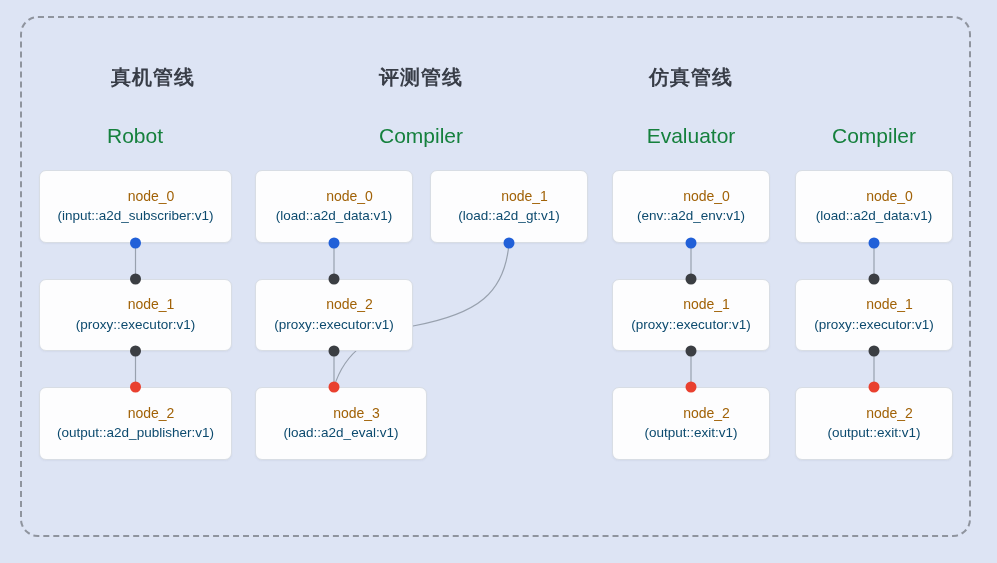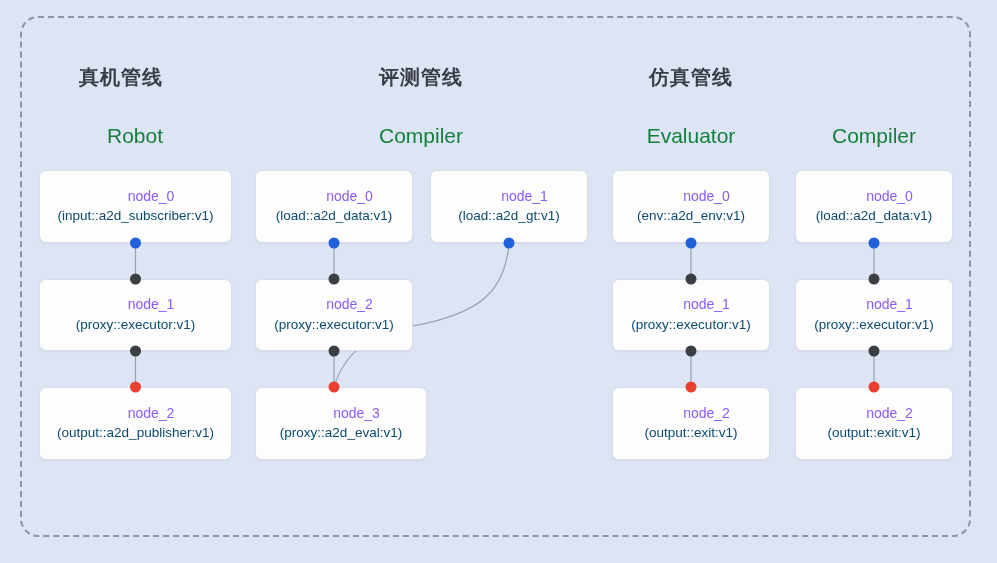--- a/index.html
+++ b/index.html
@@ -40,41 +40,41 @@
     position:absolute;
     box-sizing:border-box;
     background:#fdfdfe;
     border:1px solid #d8dde4;
     border-radius:7px;
     box-shadow:0 1px 2px rgba(60,70,110,0.06);
     display:flex;flex-direction:column;
     align-items:center;justify-content:center;
     gap:3px;
   }
-  .node-name{font-size:14px;color:#8b5cf6;line-height:1.25;margin-left:31px;}
+  .node-name{font-size:14px;color:#a16207;line-height:1.25;margin-left:31px;}
   .node-type{font-size:13.5px;color:#0c4a6e;line-height:1.25;}
 </style>
 </head>
 <body>
 
 <div class="canvas">
   <div class="frame"></div>
   <svg id="edges-layer" class="layer" width="997" height="563">
       <path d="M135.5,243 L135.5,279" fill="none" stroke="#98a1ae" stroke-width="1.2"></path>
       <path d="M135.5,351 L135.5,387" fill="none" stroke="#98a1ae" stroke-width="1.2"></path>
       <path d="M334,243 L334,279" fill="none" stroke="#98a1ae" stroke-width="1.2"></path>
       <path d="M334,351 L334,387" fill="none" stroke="#98a1ae" stroke-width="1.2"></path>
       <path d="M509,243 C505,293 478,314 413,326 C372,333 345,351 334,387" fill="none" stroke="#98a1ae" stroke-width="1.2"></path>
       <path d="M691,243 L691,279" fill="none" stroke="#98a1ae" stroke-width="1.2"></path>
       <path d="M691,351 L691,387" fill="none" stroke="#98a1ae" stroke-width="1.2"></path>
       <path d="M874,243 L874,279" fill="none" stroke="#98a1ae" stroke-width="1.2"></path>
       <path d="M874,351 L874,387" fill="none" stroke="#98a1ae" stroke-width="1.2"></path>
     </svg>
   <div id="boxes-layer">
-      <div class="hdr-cn" style="left: 121px;">真机管线</div>
+      <div class="hdr-cn" style="left: 153px;">真机管线</div>
       <div class="hdr-en" style="left: 135px;">Robot</div>
       <div class="node-box" style="left: 39px; top: 170px; width: 193px; height: 73px;">
         <div class="node-name">node_0</div>
         <div class="node-type">(input::a2d_subscriber:v1)</div>
       </div>
       <div class="node-box" style="left: 39px; top: 279px; width: 193px; height: 72px;">
         <div class="node-name">node_1</div>
         <div class="node-type">(proxy::executor:v1)</div>
       </div>
       <div class="node-box" style="left: 39px; top: 387px; width: 193px; height: 73px;">
@@ -90,21 +90,21 @@
       <div class="node-box" style="left: 430px; top: 170px; width: 158px; height: 73px;">
         <div class="node-name">node_1</div>
         <div class="node-type">(load::a2d_gt:v1)</div>
       </div>
       <div class="node-box" style="left: 255px; top: 279px; width: 158px; height: 72px;">
         <div class="node-name">node_2</div>
         <div class="node-type">(proxy::executor:v1)</div>
       </div>
       <div class="node-box" style="left: 255px; top: 387px; width: 172px; height: 73px;">
         <div class="node-name">node_3</div>
-        <div class="node-type">(proxy::a2d_eval:v1)</div>
+        <div class="node-type">(load::a2d_eval:v1)</div>
       </div>
       <div class="hdr-cn" style="left: 691px;">仿真管线</div>
       <div class="hdr-en" style="left: 691px;">Evaluator</div>
       <div class="node-box" style="left: 612px; top: 170px; width: 158px; height: 73px;">
         <div class="node-name">node_0</div>
         <div class="node-type">(env::a2d_env:v1)</div>
       </div>
       <div class="node-box" style="left: 612px; top: 279px; width: 158px; height: 72px;">
         <div class="node-name">node_1</div>
         <div class="node-type">(proxy::executor:v1)</div>

